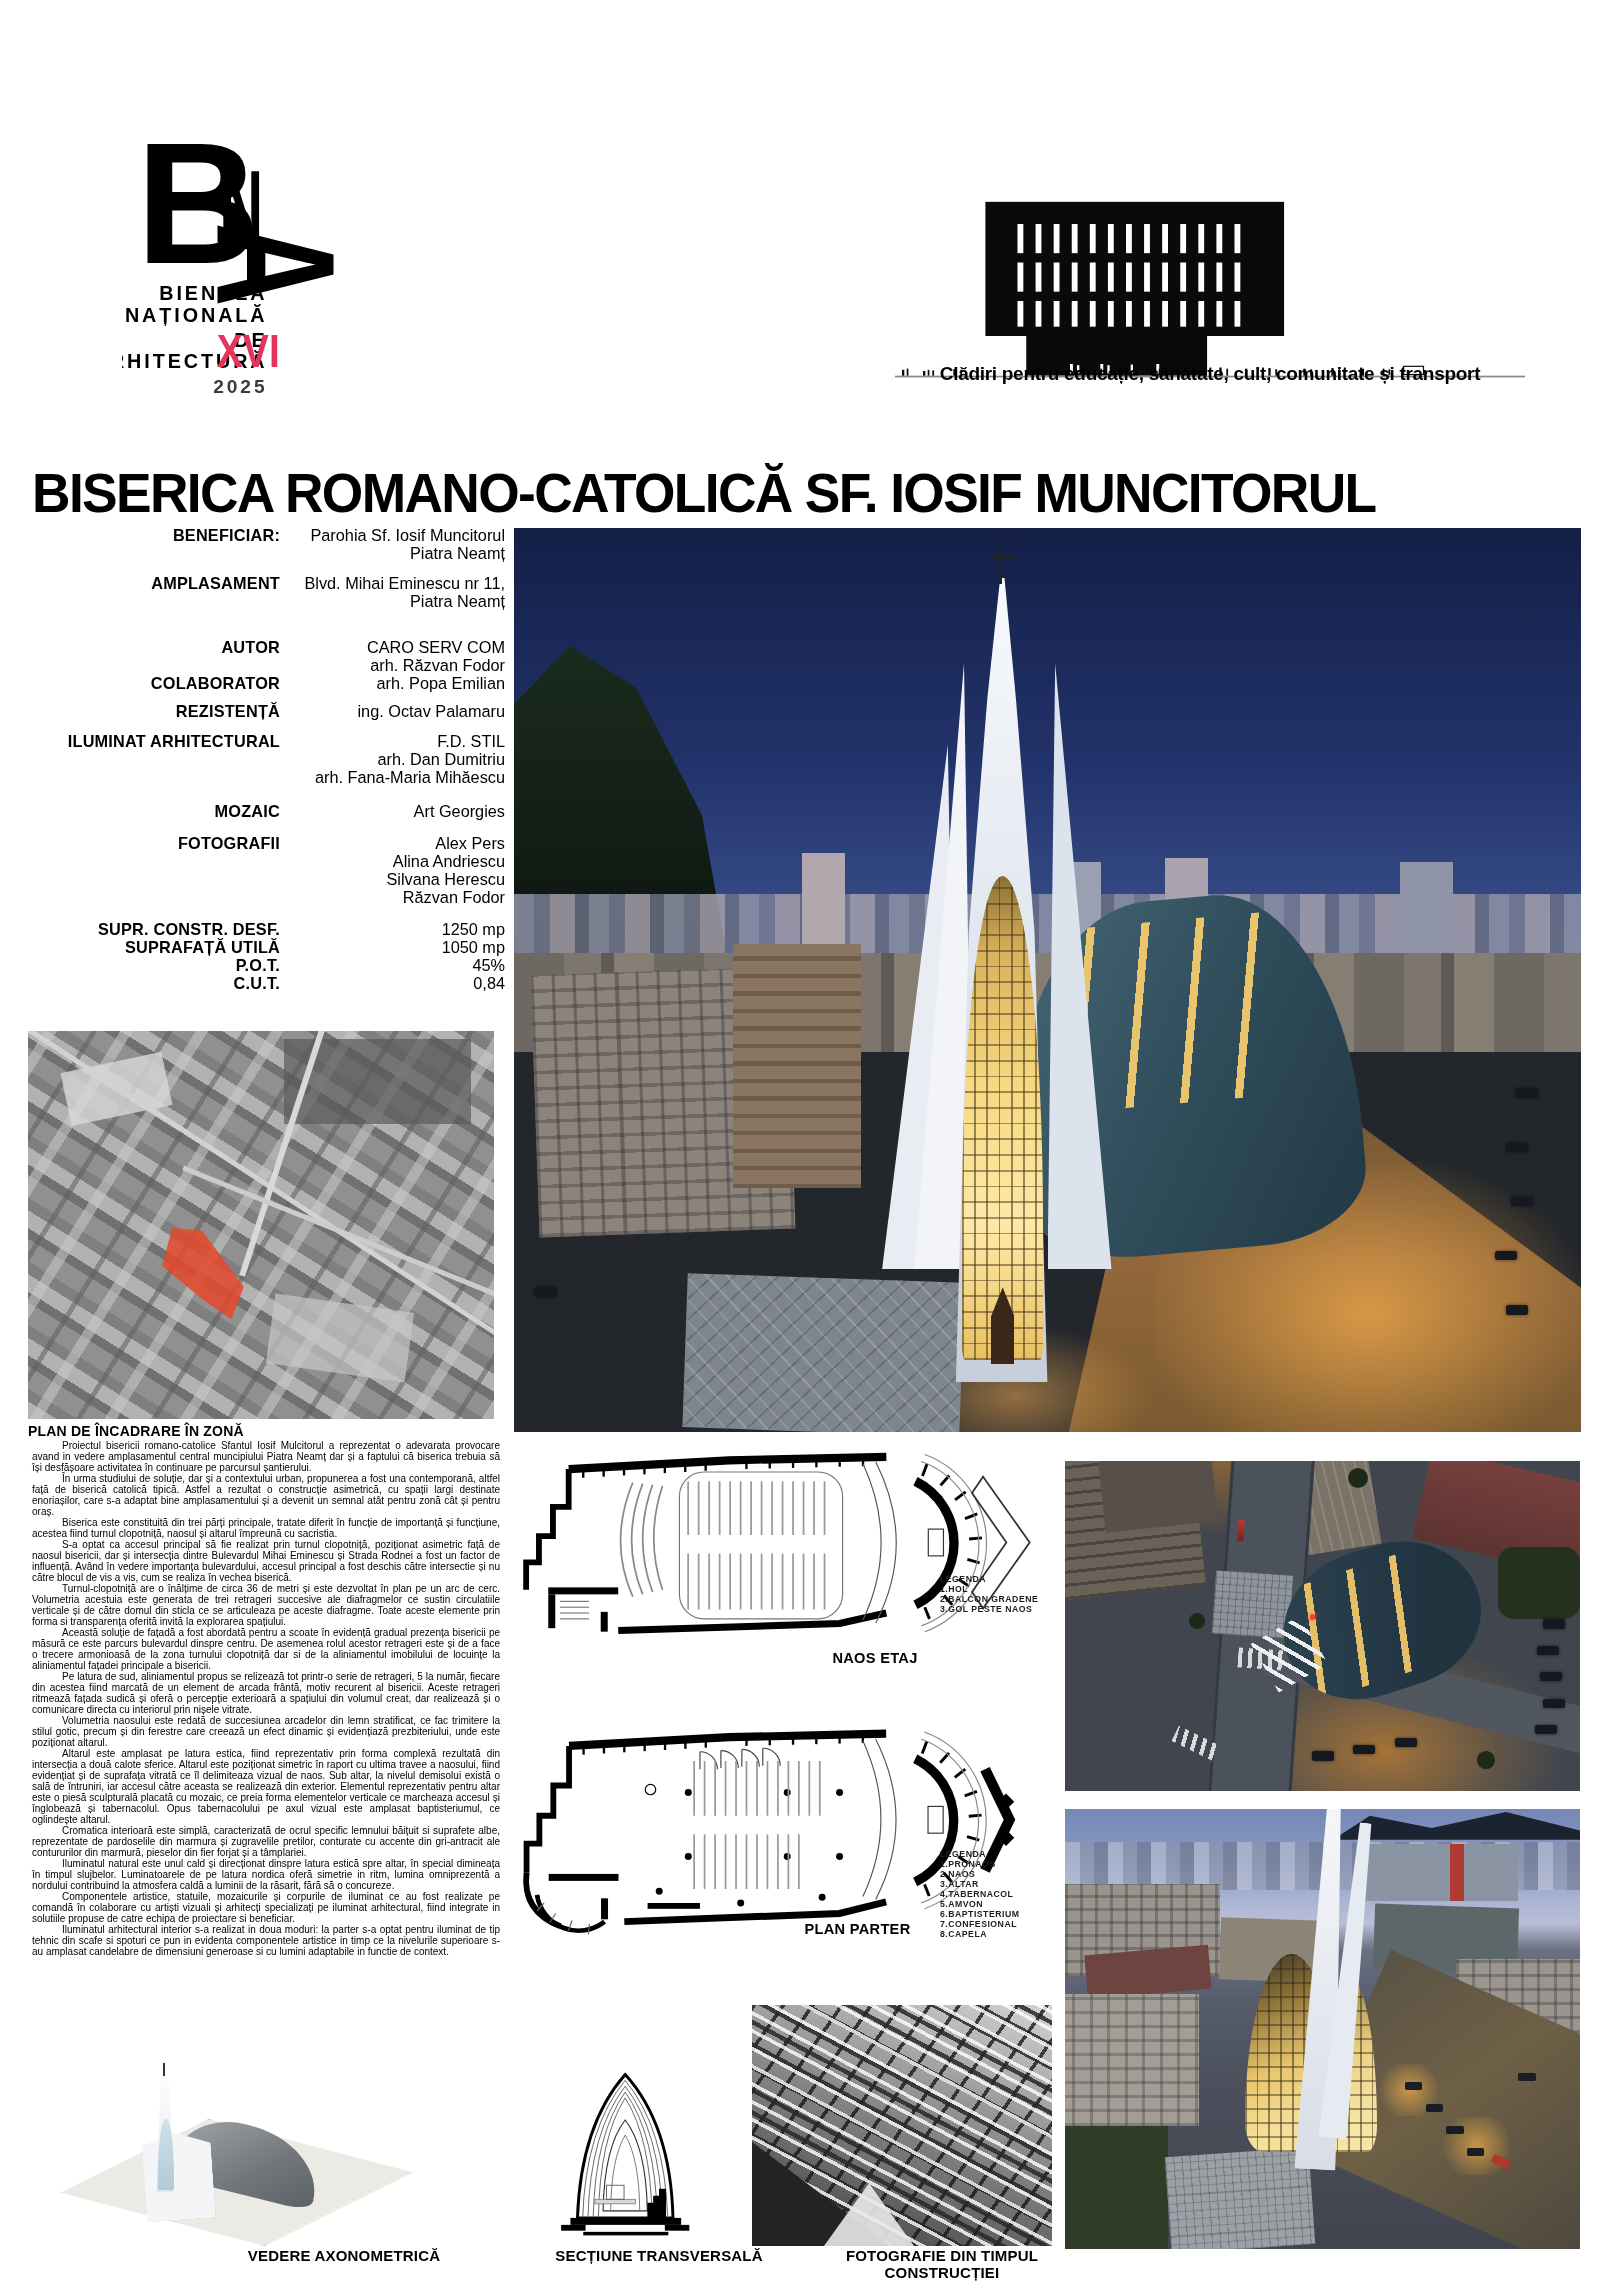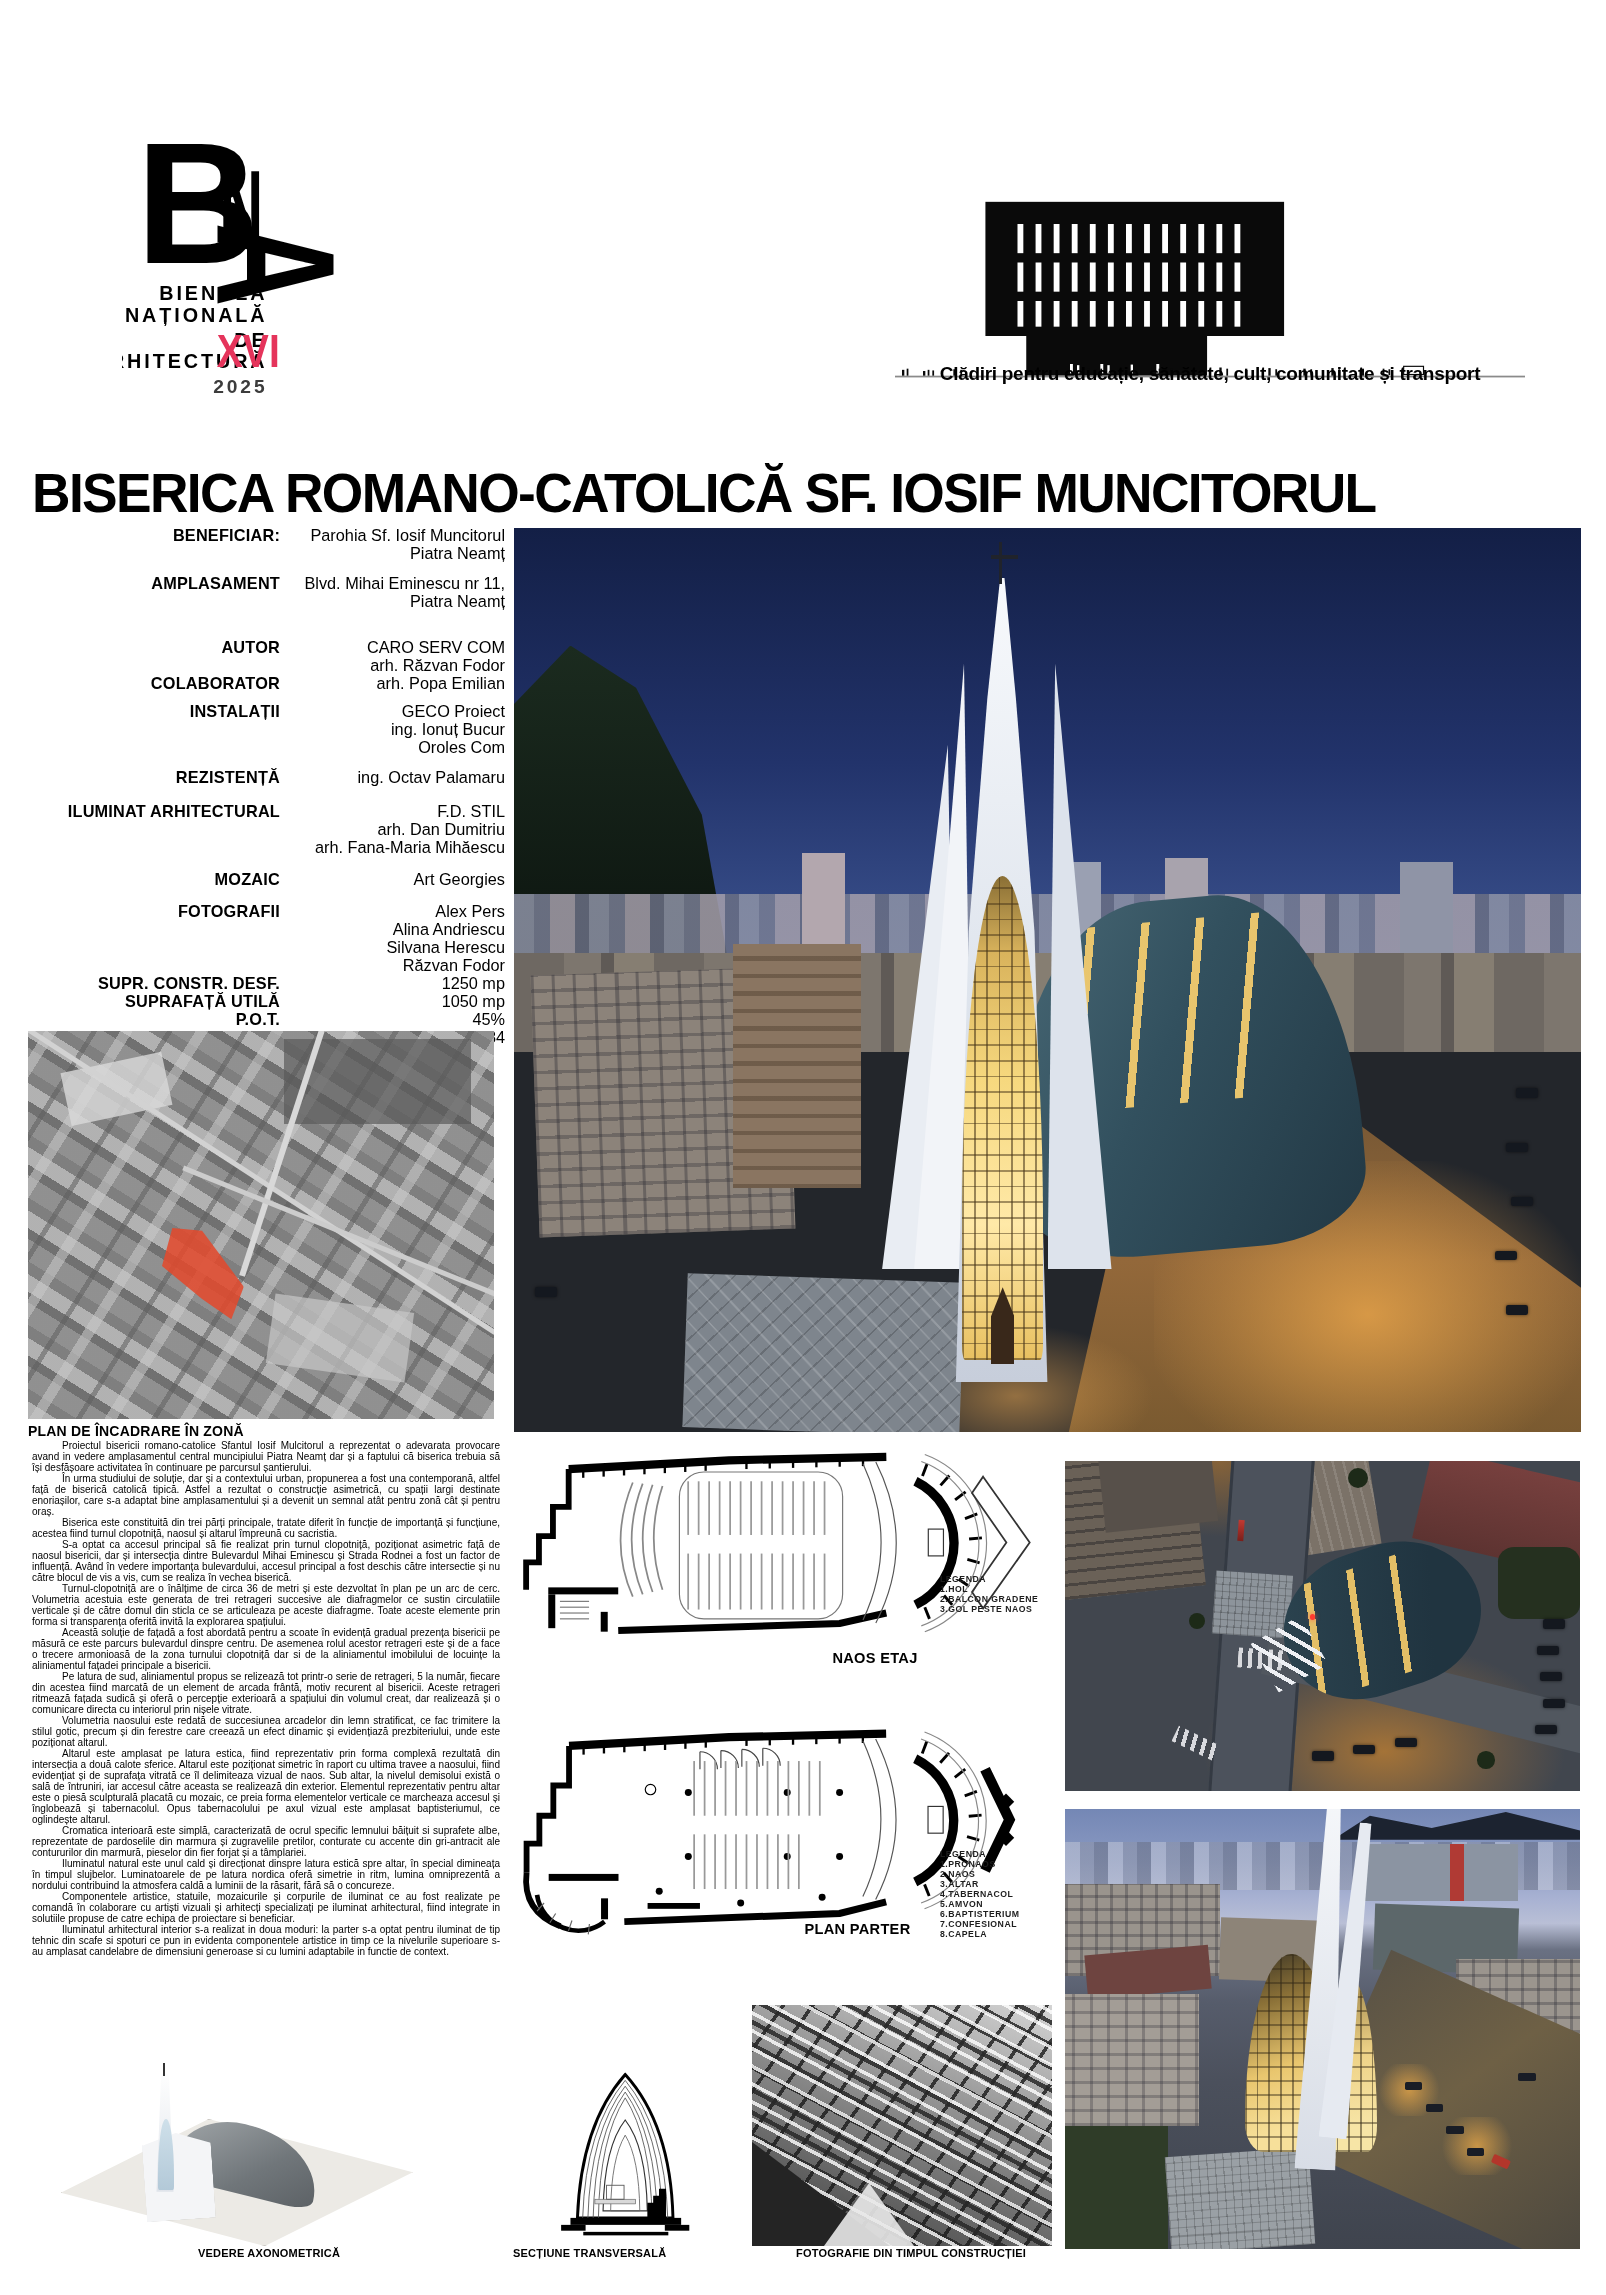--- a/index.html
+++ b/index.html
@@ -205,21 +205,21 @@
   #section-svg{left:525px;top:2071px;}
   #construction{left:752px;top:2005px;width:300px;height:241px;
     background:repeating-linear-gradient(28deg,rgba(255,255,255,.8) 0 3.5px,transparent 3.5px 15.7px),
                repeating-linear-gradient(28deg,transparent 0 15.7px,rgba(40,40,40,.85) 15.7px 20px),
                repeating-linear-gradient(-55deg,transparent 0 20.4px,rgba(25,25,25,.8) 20.4px 24px),
                linear-gradient(200deg,#d4d4d4,#8a8a8a 45%,#5f5f5f 75%,#3c3c3c);}
   .co-corner{left:0;top:52%;width:46%;height:48%;background:#242424;
     clip-path:polygon(0 10%,100% 100%,0 100%);}
   .co-white{left:24%;top:74%;width:30%;height:26%;background:#e9e9e9;
     clip-path:polygon(0 100%,50% 0,100% 100%);opacity:.9;}
-  .bottom-caption{font-size:11px;font-weight:700;letter-spacing:0.2px;text-align:left;}
+  .bottom-caption{font-size:15px;font-weight:700;letter-spacing:0.2px;text-align:center;}
   #caption-axo{left:198px;top:2247px;width:292px;}
   #caption-section{left:513px;top:2247px;width:292px;}
   #caption-construction{left:796px;top:2247px;width:292px;}
 </style>
 </head>
 <body>
 
 <div id="poster">
 
   <svg id="logo" class="abs" viewBox="0 0 390 460">
@@ -341,26 +341,20 @@
       <div class="drow">
       <div class="dlab">AUTOR</div>
       <div class="dval">CARO SERV COM
 arh. Răzvan Fodor</div>
     </div>
       <div class="drow">
       <div class="dlab">COLABORATOR</div>
       <div class="dval">arh. Popa Emilian</div>
     </div>
       <div class="drow">
-      <div class="dlab">INSTALAȚII</div>
-      <div class="dval">GECO Proiect
-ing. Ionuț Bucur
-Oroles Com</div>
-    </div>
-      <div class="drow">
       <div class="dlab">REZISTENȚĂ</div>
       <div class="dval">ing. Octav Palamaru</div>
     </div>
       <div class="drow">
       <div class="dlab">ILUMINAT ARHITECTURAL</div>
       <div class="dval">F.D. STIL
 arh. Dan Dumitriu
 arh. Fana-Maria Mihăescu</div>
     </div>
       <div class="drow">

